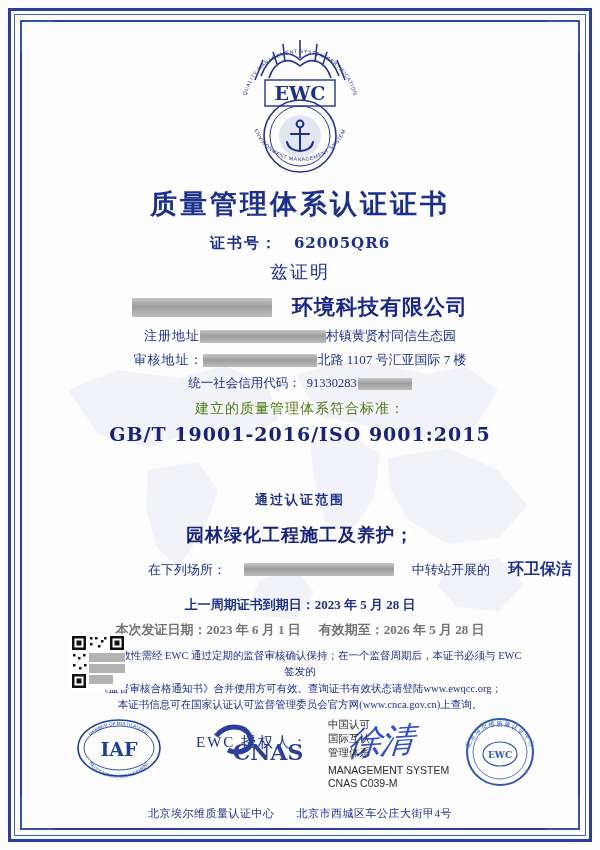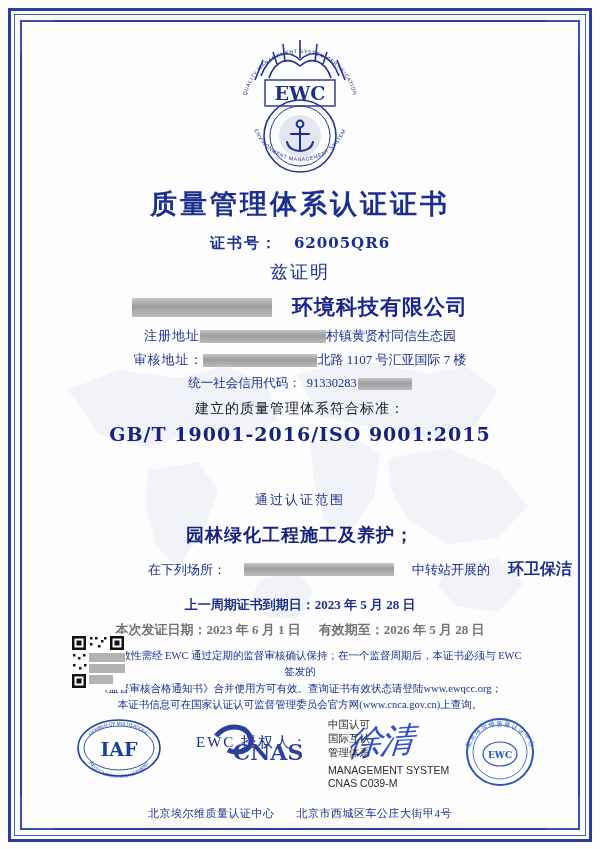--- a/index.html
+++ b/index.html
@@ -127,35 +127,36 @@
   .code-row {
     margin-top: 6px;
     font-size: 12.5px;
     color: #1b2f8f;
   }
   .code-row .num { font-family: Liberation Serif, serif; margin-left: 6px; }
   .standard-lead {
     margin-top: 8px;
     font-size: 14px;
     letter-spacing: 1px;
-    color: #0f172a;
+    color: #4d7c0f;
   }
   .standard {
     margin-top: 5px;
     font-size: 19px;
     font-weight: bold;
     letter-spacing: 1px;
     color: #16227f;
     font-family: "DejaVu Serif", serif;
   }
   .scope-lead {
     margin-top: 46px;
     font-size: 13px;
     letter-spacing: 2px;
     color: #1b2f8f;
+    font-weight: bold;
   }
   .scope-main {
     margin-top: 14px;
     font-size: 18px;
     font-weight: bold;
     letter-spacing: 1px;
     color: #16227f;
   }
   .scope-site {
     margin-top: 12px;

